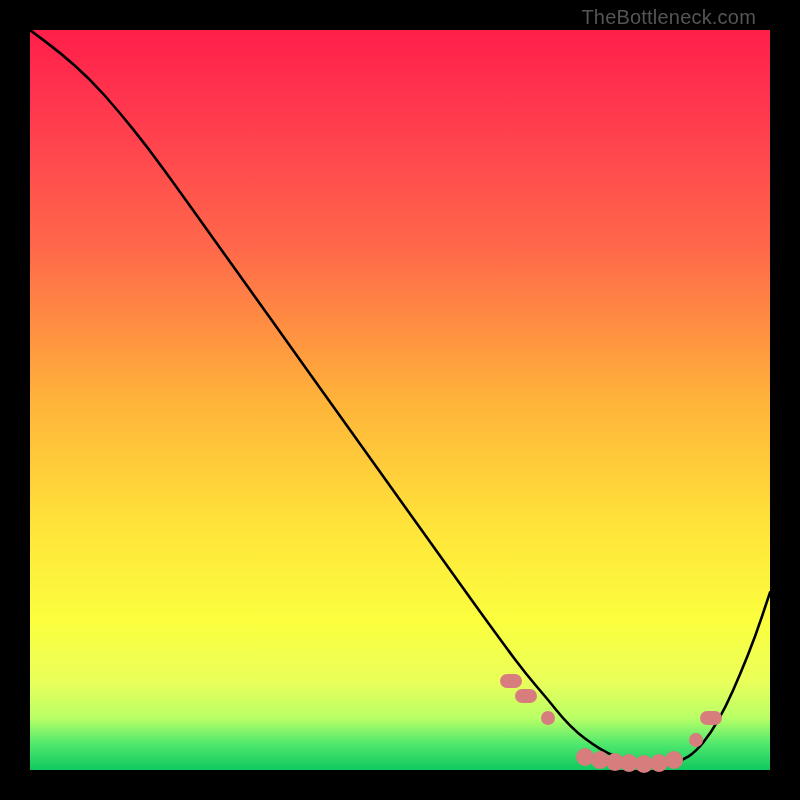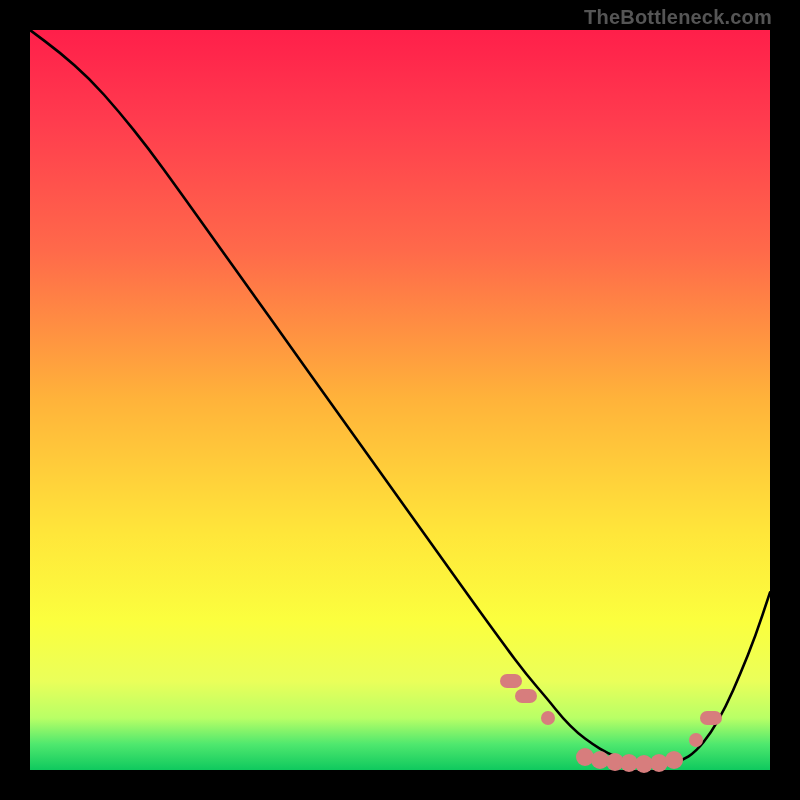--- a/index.html
+++ b/index.html
@@ -37,24 +37,24 @@
     position: absolute;
     left: 0;
     top: 0;
     width: 740px;
     height: 740px;
     pointer-events: none;
   }
   .attribution {
     position: absolute;
     top: 6px;
-    right: 28px;
+    right: 44px;
     color: #555;
     font-size: 20px;
-    font-weight: 700;
+    font-weight: 400;
     letter-spacing: 0.2px;
   }
   .marker {
     position: absolute;
     background: #d77d7d;
     border-radius: 50%;
   }
   .marker.small {
     width: 14px;
     height: 14px;

